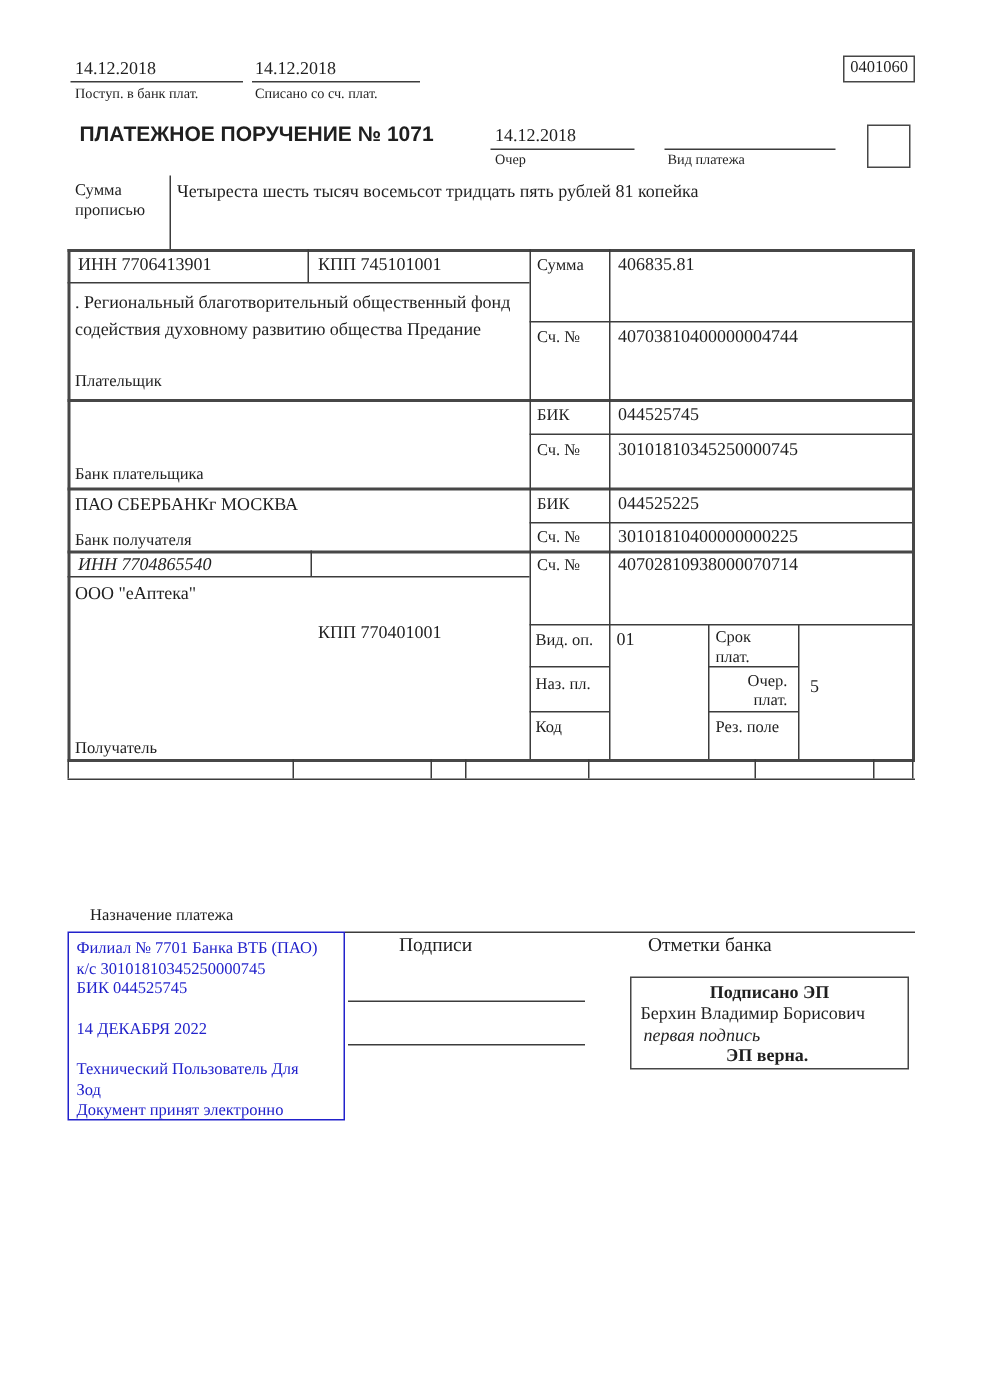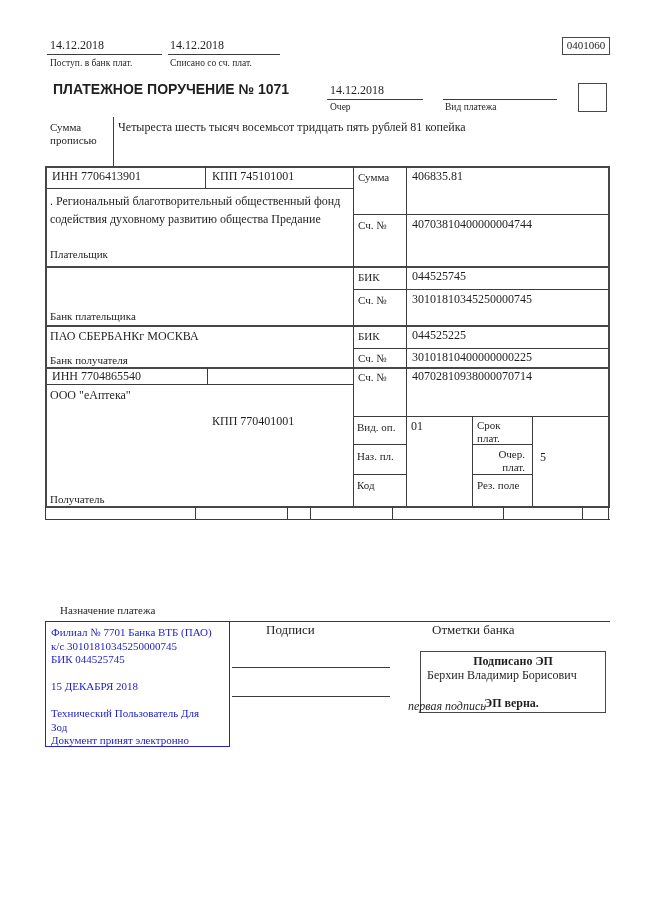--- a/index.html
+++ b/index.html
@@ -103,21 +103,21 @@
   <div class="t" style="left:412px;top:293px;">30101810345250000745</div>
   <div class="t md" style="left:50px;top:310px;">Банк плательщика</div>
 
   <div class="t" style="left:50px;top:330px;">ПАО СБЕРБАНКг МОСКВА</div>
   <div class="t md" style="left:358px;top:330px;">БИК</div>
   <div class="t" style="left:412px;top:329px;">044525225</div>
   <div class="t md" style="left:358px;top:352px;">Сч. №</div>
   <div class="t" style="left:412px;top:351px;">30101810400000000225</div>
   <div class="t md" style="left:50px;top:354px;">Банк получателя</div>
 
-  <div class="t" style="left:52px;top:370px;">ИНН 7704865540</div>
+  <div class="t" style="left:52px;top:370px;font-style:italic;">ИНН 7704865540</div>
   <div class="t" style="left:212px;top:370px;margin-top:45px;">КПП 770401001</div>
   <div class="t md" style="left:358px;top:371px;">Сч. №</div>
   <div class="t" style="left:412px;top:370px;">40702810938000070714</div>
   <div class="t" style="left:50px;top:389px;">ООО "еАптека"</div>
   <div class="t md" style="left:50px;top:493px;">Получатель</div>
 
   <div class="t md" style="left:357px;top:421px;">Вид. оп.</div>
   <div class="t" style="left:411px;top:420px;">01</div>
   <div class="t md wrap" style="left:477px;top:419px;width:48px;line-height:13px;">Срок плат.</div>
   <div class="t md" style="left:357px;top:450px;">Наз. пл.</div>
@@ -129,31 +129,31 @@
   <div class="t md" style="left:50px;top:604px;margin-left:10px;">Назначение платежа</div>
 
   <div class="hl" style="left:230px;top:621px;width:380px;"></div>
 
   <div class="bluebox" style="left:45px;top:621px;width:185px;height:126px;"></div>
   <div class="t blue wrap" style="left:51px;top:626px;width:176px;">
     <div class="blue-line">Филиал № 7701 Банка ВТБ (ПАО)</div>
     <div class="blue-line">к/с 30101810345250000745</div>
     <div class="blue-line">БИК 044525745</div>
     <div class="blue-line"></div>
-    <div class="blue-line">15 ДЕКАБРЯ 2018</div>
+    <div class="blue-line">14 ДЕКАБРЯ 2022</div>
     <div class="blue-line"></div>
     <div class="blue-line">Технический Пользователь Для</div>
     <div class="blue-line">Зод</div>
     <div class="blue-line">Документ принят электронно</div>
   </div>
 
   <div class="t" style="left:266px;top:623px;font-size:13px;">Подписи</div>
   <div class="hl" style="left:232px;top:667px;width:158px;"></div>
   <div class="hl" style="left:232px;top:696px;width:158px;"></div>
 
   <div class="t" style="left:432px;top:623px;font-size:13px;">Отметки банка</div>
   <div class="box" style="left:420px;top:651px;width:186px;height:62px;"></div>
   <div class="t b center" style="left:420px;top:655px;width:186px;">Подписано ЭП</div>
   <div class="t" style="left:427px;top:669px;">Берхин Владимир Борисович</div>
-  <div class="t i" style="left:408px;top:684px;margin-top:16px;">первая подпись</div>
+  <div class="t i" style="left:429px;top:684px;">первая подпись</div>
   <div class="t b" style="left:484px;top:697px;">ЭП верна.</div>
 
 </div>
 
 </body></html>

